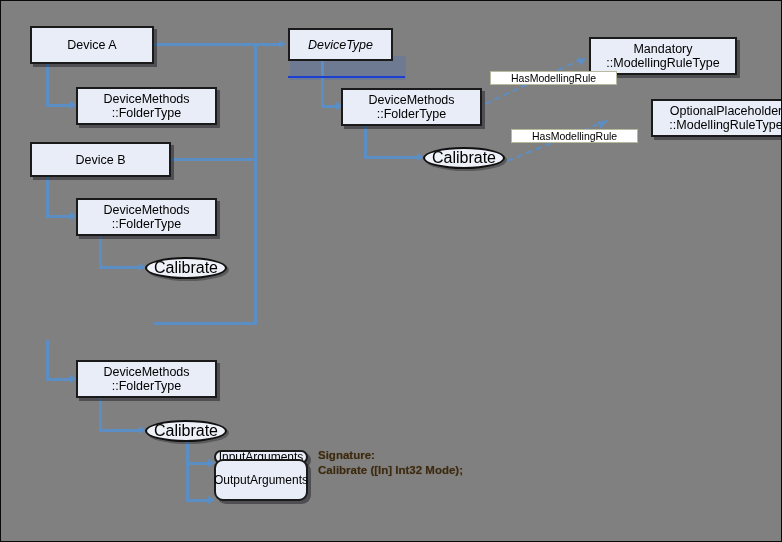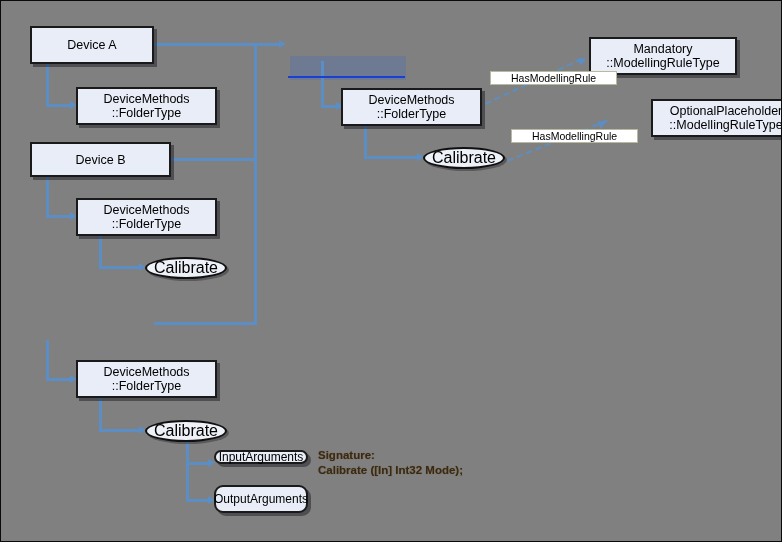--- a/index.html
+++ b/index.html
@@ -159,37 +159,38 @@
   <div class="ln h" style="left:45px;top:377px;width:27px;"></div>
   <div class="arrow" style="left:69px;top:374px;"></div>
 
   <div class="ellipse" style="left:144px;top:419px;width:82px;height:22px;">Calibrate</div>
 
   <div class="ln v" style="left:98px;top:397px;height:33px;"></div>
   <div class="ln h" style="left:98px;top:428px;width:43px;"></div>
   <div class="arrow" style="left:138px;top:425px;"></div>
 
   <div class="node round shadow" style="left:213px;top:449px;width:94px;height:14px;">InputArguments</div>
-  <div class="node round shadow" style="left:213px;top:484px;width:94px;height:28px;">OutputArguments</div>
+  <div class="node round shadow" style="left:213px;top:458px;width:94px;height:42px;">OutputArguments</div>
 
   <div class="ln v" style="left:185px;top:441px;height:60px;"></div>
   <div class="ln h" style="left:185px;top:461px;width:25px;"></div>
   <div class="arrow" style="left:207px;top:458px;"></div>
   <div class="ln h" style="left:185px;top:498px;width:25px;"></div>
   <div class="arrow" style="left:207px;top:495px;"></div>
 
   <div class="ln v" style="left:253px;top:42px;height:281px;"></div>
   <div class="ln h" style="left:153px;top:42px;width:128px;"></div>
   <div class="ln h" style="left:153px;top:157px;width:103px;"></div>
   <div class="ln h" style="left:153px;top:321px;width:103px;"></div>
   <div class="arrow" style="left:278px;top:39px;"></div>
 
   <div class="sel-shadow" style="left:289px;top:55px;width:116px;height:24px;"></div>
   <div class="sel-underline" style="left:287px;top:75px;width:117px;"></div>
 
+  <div class="node italic" style="left:287px;top:27px;width:105px;height:33px;">DeviceType</div>
 
   <div class="node shadow" style="left:340px;top:87px;width:141px;height:38px;">DeviceMethods
 ::FolderType</div>
 
   <div class="ln v" style="left:320px;top:60px;height:45px;"></div>
   <div class="ln h" style="left:320px;top:104px;width:18px;"></div>
   <div class="arrow" style="left:335px;top:101px;"></div>
 
   <div class="ellipse" style="left:422px;top:146px;width:82px;height:22px;">Calibrate</div>
 

